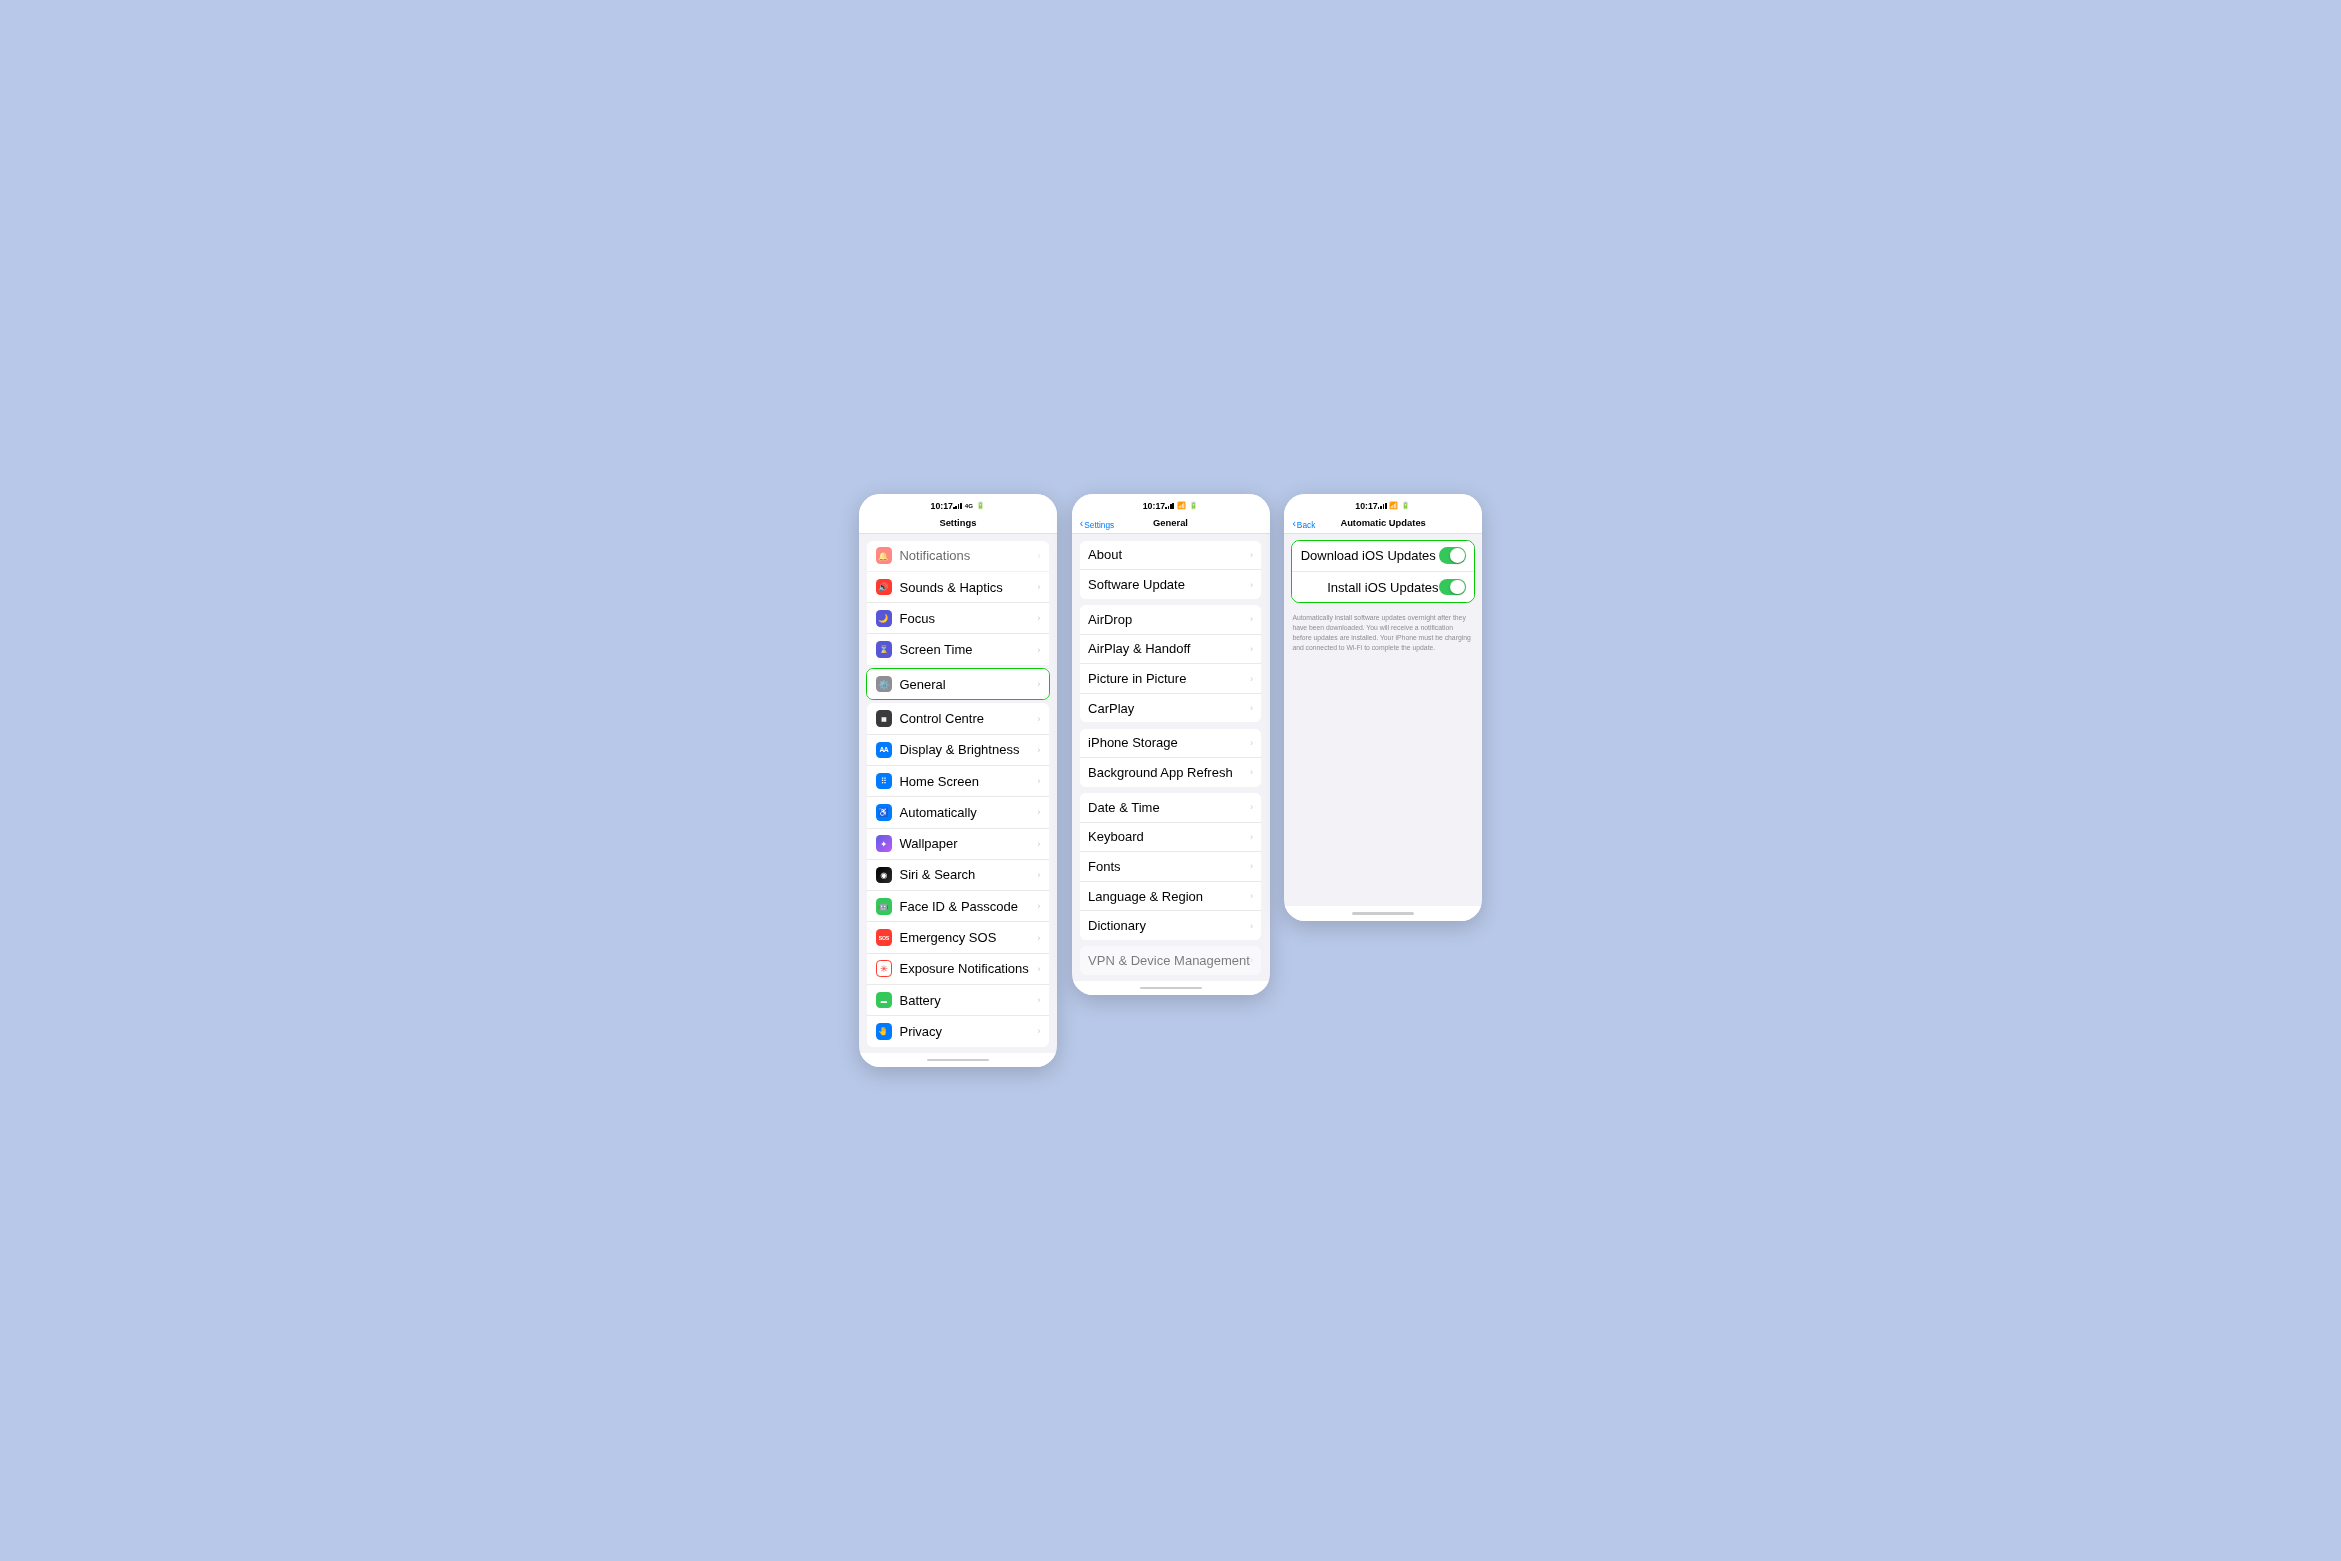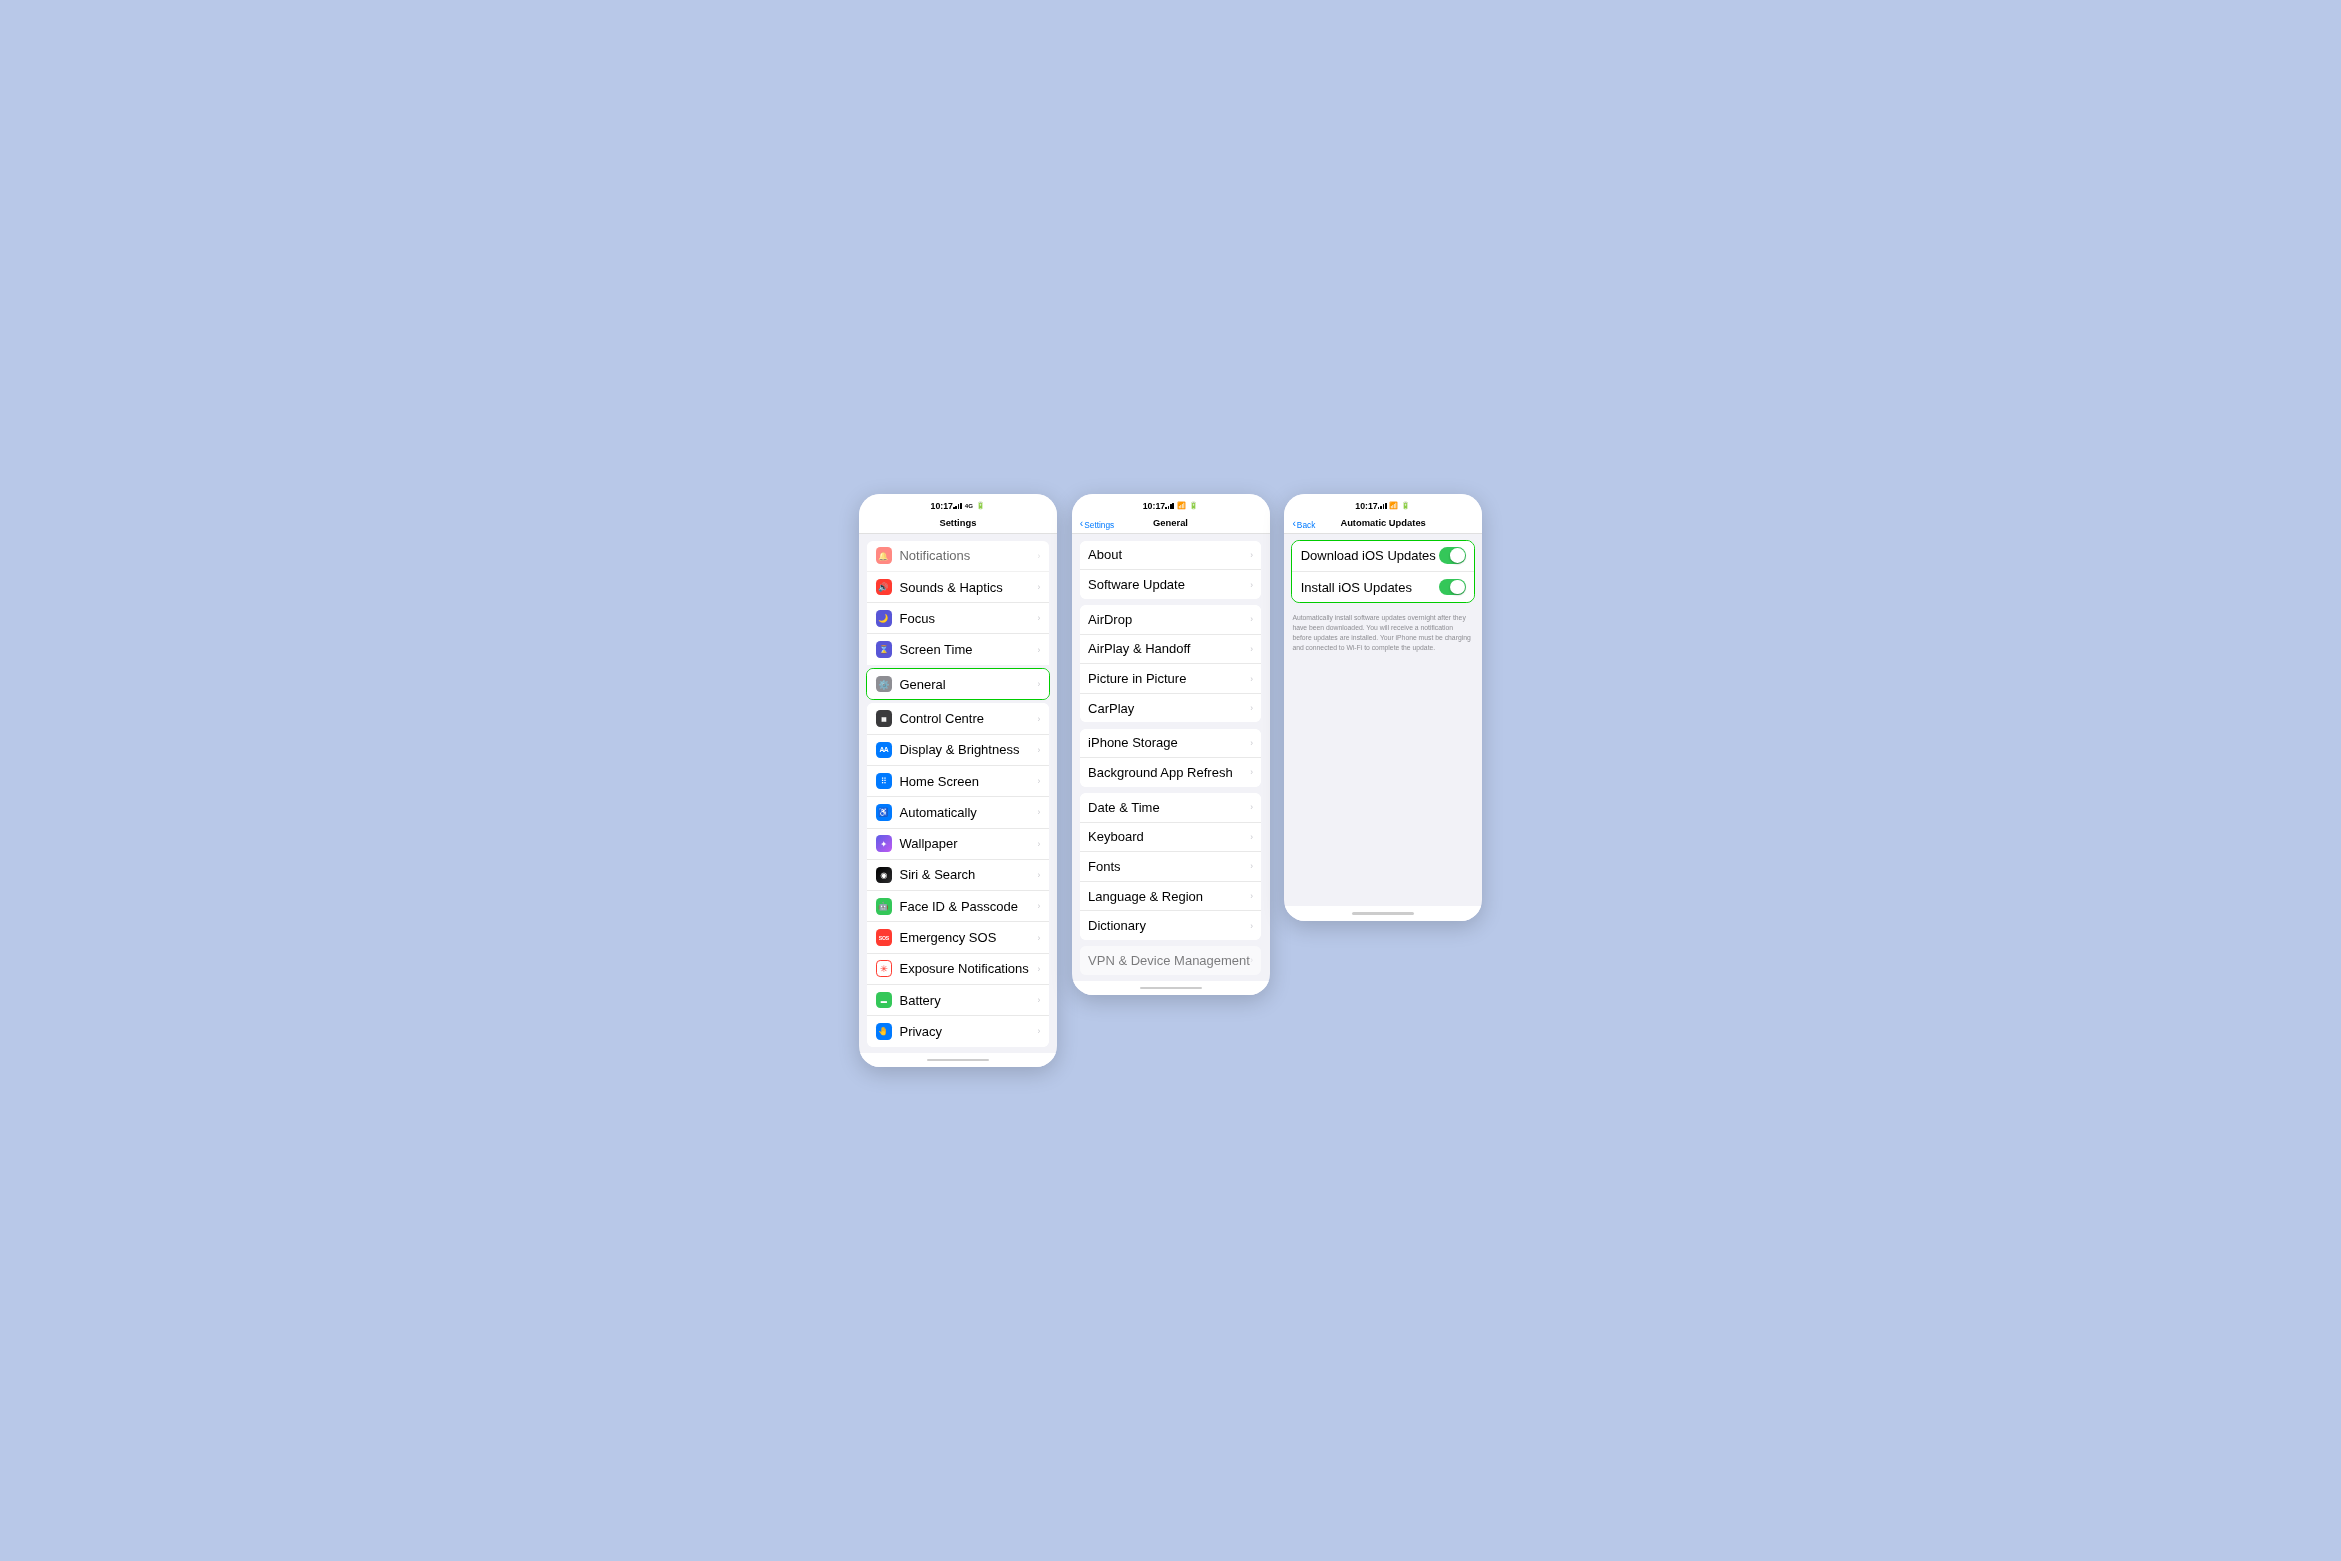--- a/index.html
+++ b/index.html
@@ -469,21 +469,21 @@
       <span class="nav-title">Automatic Updates</span>
     </div>
     <div class="settings-content">
 
       <div style="margin: 6.2px 8.3px; outline: 1.6px solid #00cc00; border-radius: 7.3px; overflow: hidden;">
         <div class="settings-section" style="margin:0; border-radius:0;">
           <div class="settings-row">
             <span class="settings-row-label">Download iOS Updates</span>
             <div class="toggle"></div>
           </div>
-          <div class="settings-row" style="border-bottom:none;">
+          <div class="settings-row" style="border-bottom:none;text-align:right;">
             <span class="settings-row-label">Install iOS Updates</span>
             <div class="toggle"></div>
           </div>
         </div>
       </div>
       <div class="description-text">Automatically install software updates overnight after they have been downloaded. You will receive a notification before updates are installed. Your iPhone must be charging and connected to Wi-Fi to complete the update.</div>
     </div>
     <div class="home-indicator">
       <div class="home-bar"></div>
     </div>

